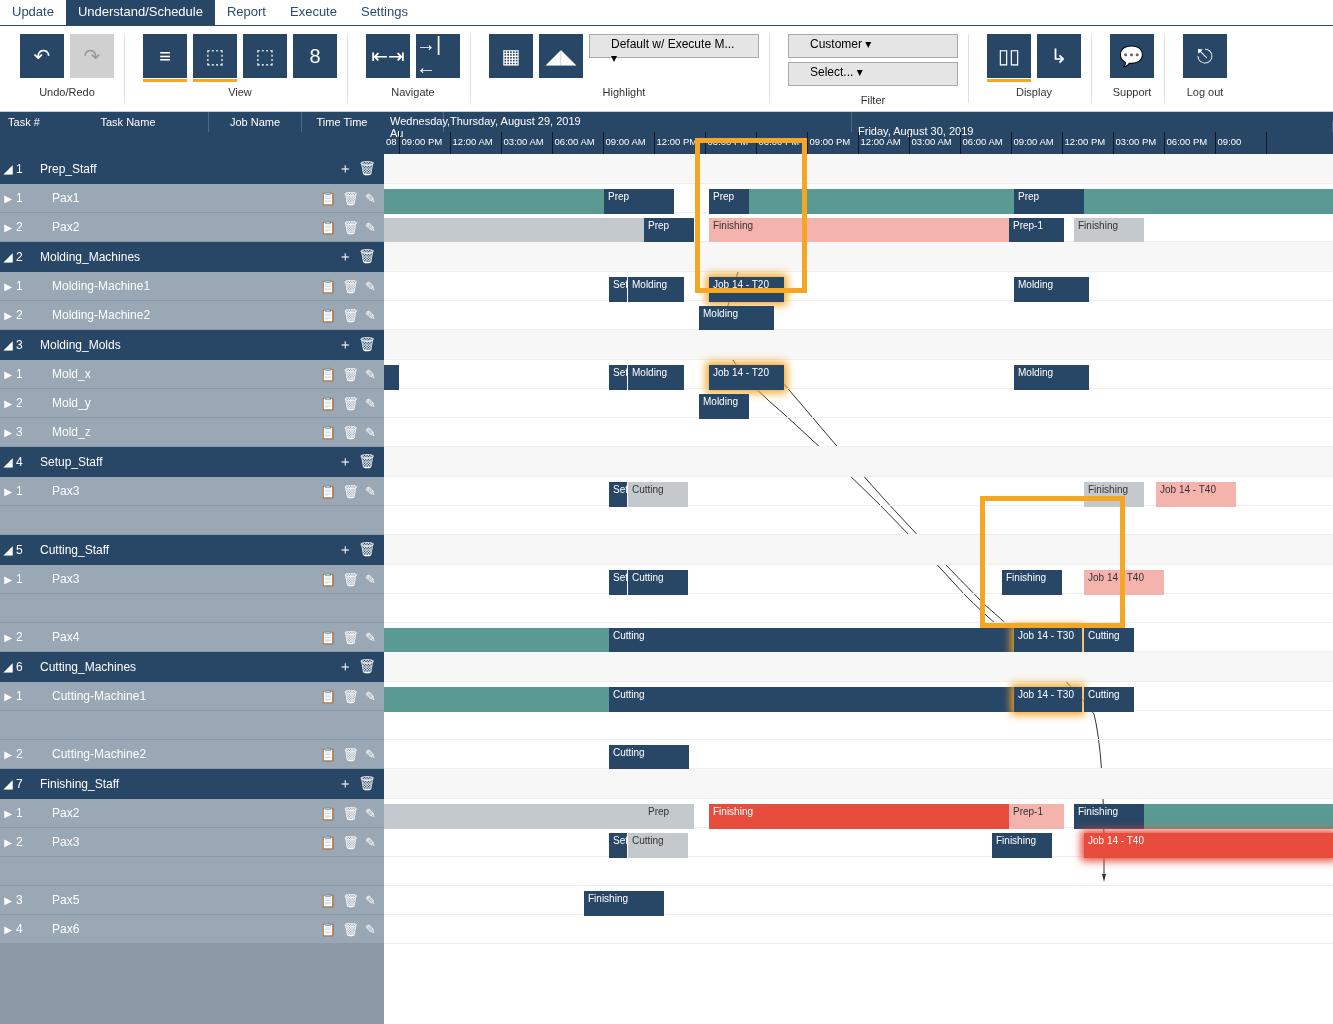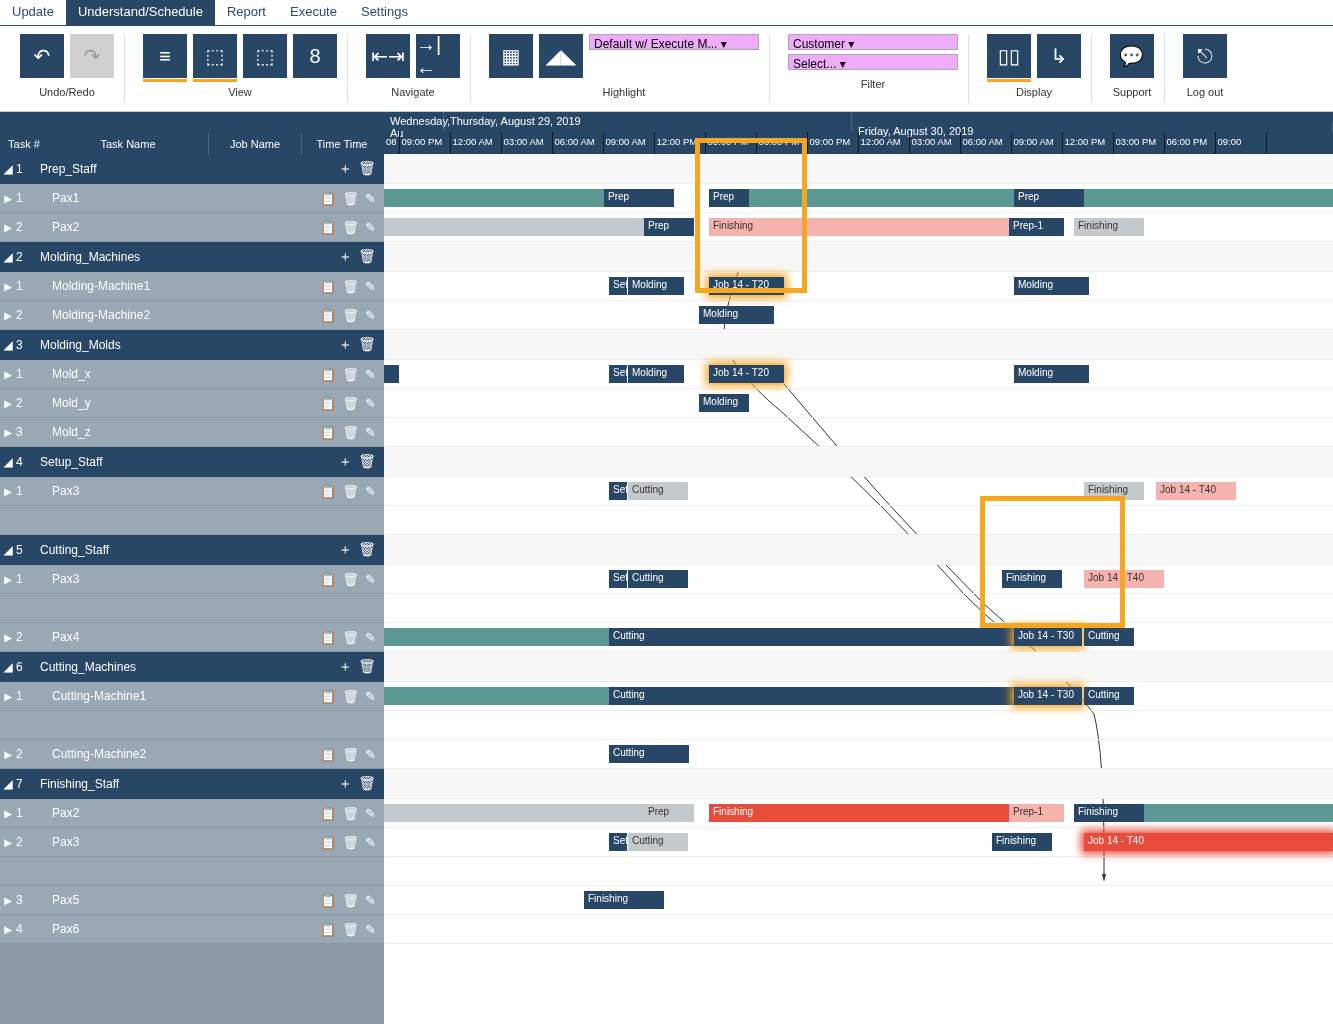--- a/index.html
+++ b/index.html
@@ -9,24 +9,24 @@
 .topnav .active{background:#284666;color:#fff}
 .ribbon{display:flex;gap:8px;padding:8px 10px;border-bottom:1px solid #ccc;height:86px}
 .ribgroup{display:flex;flex-direction:column;align-items:center;border-right:1px solid #e0e0e0;padding:0 10px}
 .ribgroup:last-child{border-right:none}
 .ribicons{display:flex;gap:6px}
 .ribicon{width:44px;height:44px;background:#284666;color:#fff;display:flex;align-items:center;justify-content:center;font-size:20px;cursor:pointer;position:relative}
 .ribicon.disabled{background:#d0d0d0;color:#999}
 .ribicon.underline::after{content:"";position:absolute;bottom:-4px;left:0;right:0;height:3px;background:#f5a623}
 .riblabel{font-size:11px;color:#333;margin-top:8px}
 .ribsel{display:flex;flex-direction:column;gap:4px;justify-content:flex-start}
-.ribsel select,.ribsel .selbox{width:170px;height:16px;font-size:12px;border:1px solid #aaa;padding:2px 4px;background:#f0abfc}
+.ribsel select,.ribsel .selbox{width:170px;height:24px;font-size:12px;border:1px solid #aaa;padding:2px 21px;background:#e5e5e5}
 .main{display:flex;height:calc(1024px - 112px)}
 .left{width:384px;background:#8b98a5;overflow:hidden}
-.lhdr{display:flex;background:#284666;color:#fff;font-size:11px;height:42px;align-items:flex-end}
+.lhdr{display:flex;background:#284666;color:#fff;font-size:11px;height:42px;align-items:flex-start}
 .lhdr>div{padding:4px 6px;text-align:center}
 .lcol1{width:48px}.lcol2{width:160px}.lcol3{width:94px;border-left:1px solid #4a6a8a;border-right:1px solid #4a6a8a}.lcol4{width:80px}
 .group{background:#284666;color:#fff;display:flex;align-items:center;height:30px;font-size:12px}
 .group .caret{width:16px;text-align:center;cursor:pointer}
 .group .num{width:24px}
 .group .gname{flex:1}
 .group .icns{display:flex;gap:6px;padding-right:8px}
 .group .icns span{cursor:pointer;font-size:14px}
 .row{background:#9aa7b4;color:#fff;display:flex;align-items:center;height:29px;font-size:12px;border-bottom:1px solid #8b98a5}
 .row .caret{width:16px;text-align:center;cursor:pointer;font-size:10px}
@@ -36,21 +36,21 @@
 .row .ricns span{cursor:pointer;font-size:13px}
 .right{flex:1;overflow:hidden;position:relative}
 .thdr{background:#284666;color:#fff;font-size:10px;height:42px;position:relative}
 .dayrow{display:flex;height:20px;font-size:11px}
 .dayrow>div{padding:3px 6px;border-right:1px solid #4a6a8a}
 .tickrow{display:flex;height:22px}
 .tickrow>div{flex:0 0 51px;padding:4px 2px;border-right:1px solid #0f172a;white-space:nowrap;font-size:9.5px}
 .gantt{position:relative;background:#fff}
 .grow{height:29px;border-bottom:1px solid #eee;position:relative}
 .grow.ghead{height:30px;background:#f7f7f7}
-.bar{position:absolute;height:18px;top:5px;font-size:10px;color:#fff;padding:2px 4px;overflow:hidden;white-space:nowrap}
+.bar{position:absolute;height:25px;top:5px;font-size:10px;color:#fff;padding:2px 4px;overflow:hidden;white-space:nowrap}
 .bar.dark{background:#284666}
 .bar.teal{background:#5a9a93}
 .bar.grey{background:#c4c9cd;color:#333}
 .bar.red{background:#e74c3c}
 .bar.pink{background:#f4b4ad;color:#333}
 .bar.glow{box-shadow:0 0 8px 3px #f5a623}
 .bar.redglow{box-shadow:0 0 8px 3px #e74c3c}
 .hl{position:absolute;border:5px solid #f5a623;pointer-events:none}
 svg.conn{position:absolute;top:0;left:0;pointer-events:none;overflow:visible}
 </style>

